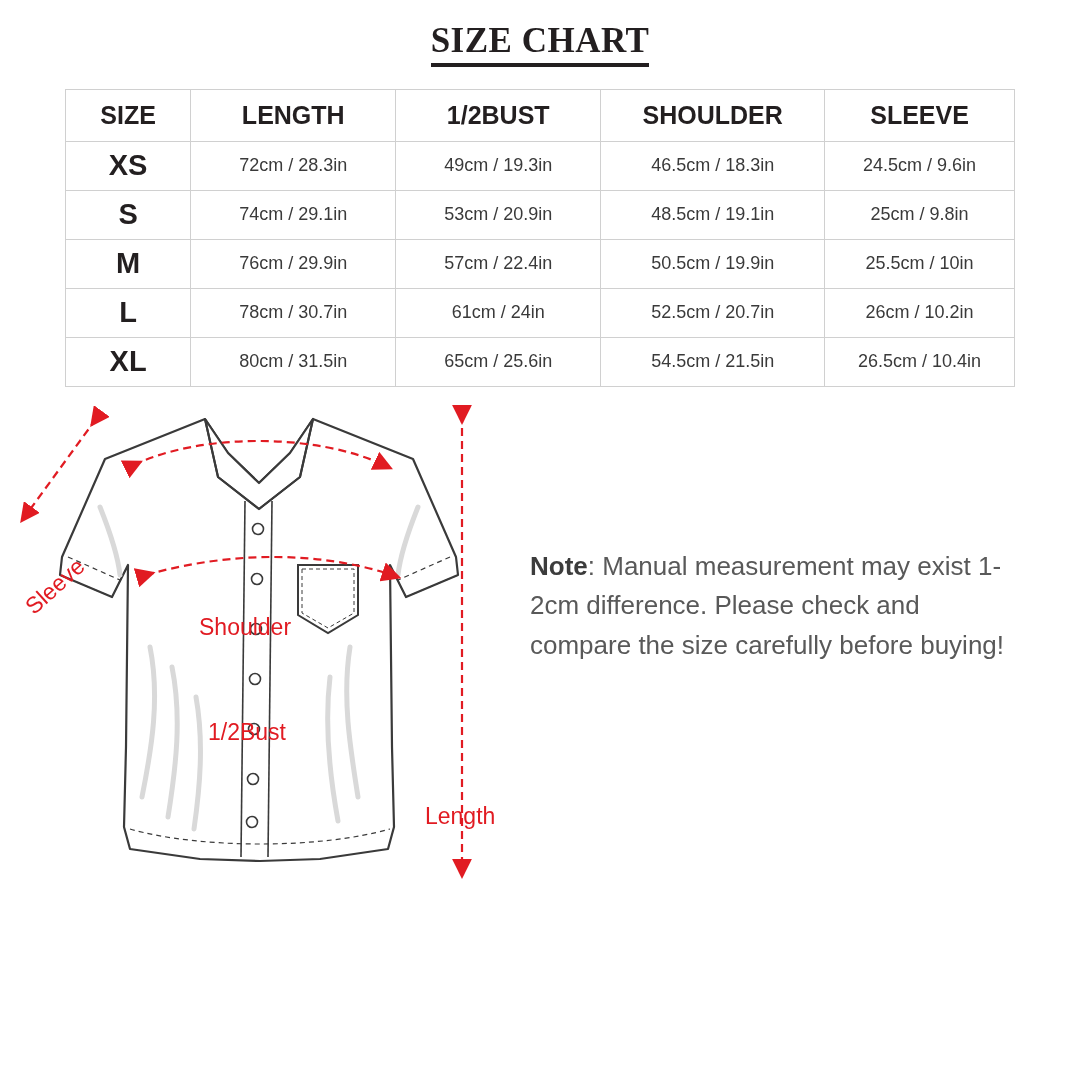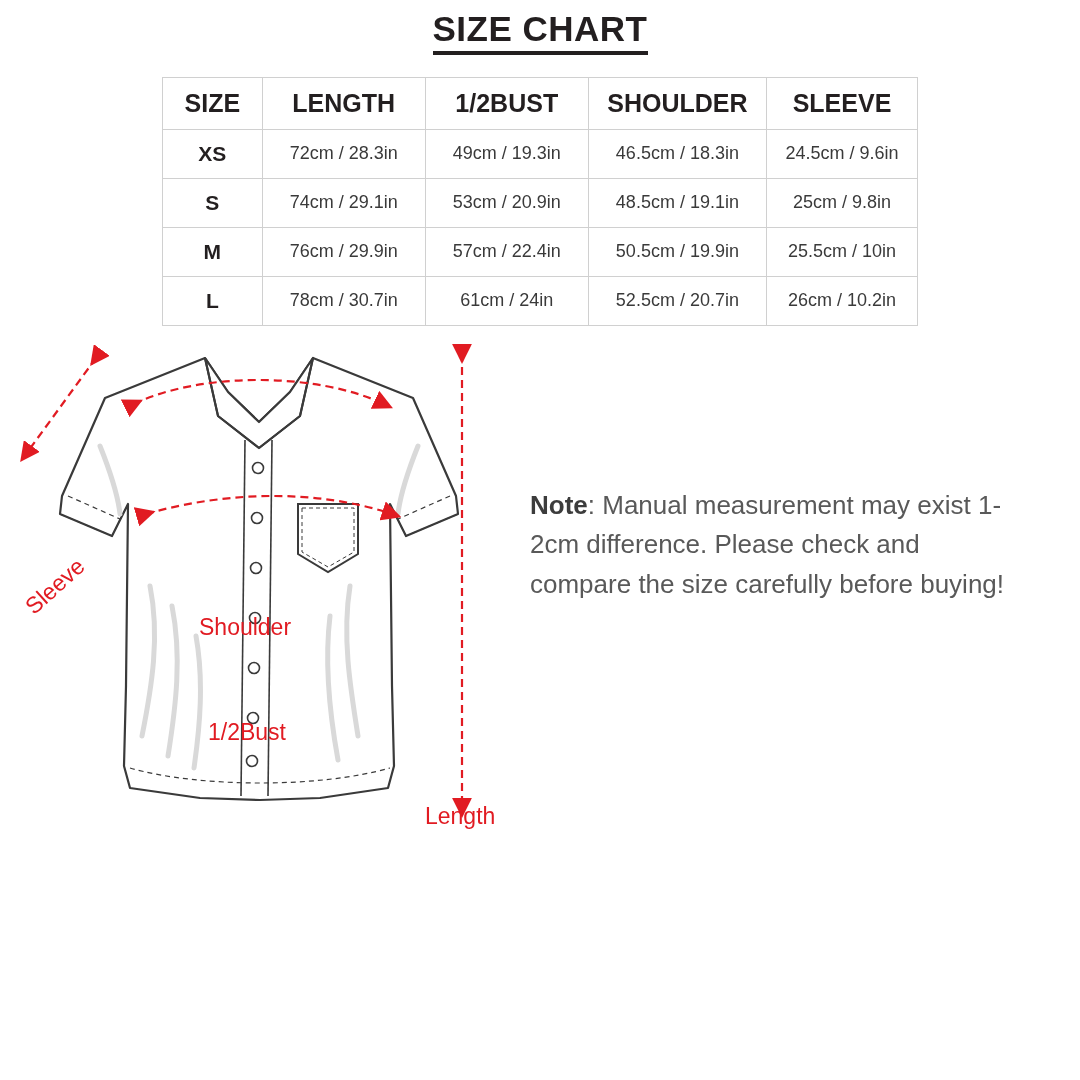--- a/index.html
+++ b/index.html
@@ -12,36 +12,37 @@
     height: 1080px;
     font-family: "Liberation Sans", sans-serif;
     color: #231f20;
     position: relative;
     overflow: hidden;
   }
 
   
   .title-wrap {
     text-align: center;
-    padding-top: 10px;
+    padding-top: 22px;
+    font-family: Liberation Serif, serif;
   }
   .title {
     display: inline-block;
     font-size: 35px;
     font-weight: bold;
     letter-spacing: 0.5px;
     border-bottom: 4px solid #231f20;
     padding-bottom: 2px;
     line-height: 1.1;
   }
 
   
   .table-wrap {
     margin: 22px auto 0 auto;
-    width: 756px;
+    width: 950px;
   }
   table.size-chart {
     border-collapse: collapse;
     width: 100%;
     table-layout: fixed;
   }
   table.size-chart th,
   table.size-chart td {
     border: 1px solid #d0d0d0;
     text-align: center;
@@ -55,21 +56,21 @@
     padding: 0;
   }
   table.size-chart td {
     font-size: 18px;
     height: 48px;
     padding: 0;
     font-weight: normal;
   }
   table.size-chart td.size-cell {
     font-weight: bold;
-    font-size: 21px;
+    font-size: 29px;
     color: #231f20;
   }
   col.c-size { width: 13.2%; }
   col.c-len  { width: 21.6%; }
   col.c-bust { width: 21.6%; }
   col.c-shou { width: 23.6%; }
   col.c-slee { width: 20.0%; }
 
   
   .lower {
@@ -160,20 +161,27 @@
         <td>57cm / 22.4in</td>
         <td>50.5cm / 19.9in</td>
         <td>25.5cm / 10in</td>
       </tr>
       <tr>
         <td class="size-cell">L</td>
         <td>78cm / 30.7in</td>
         <td>61cm / 24in</td>
         <td>52.5cm / 20.7in</td>
         <td>26cm / 10.2in</td>
+      </tr>
+      <tr>
+        <td class="size-cell">XL</td>
+        <td>80cm / 31.5in</td>
+        <td>65cm / 25.6in</td>
+        <td>54.5cm / 21.5in</td>
+        <td>26.5cm / 10.4in</td>
       </tr>
     </tbody>
   </table>
 </div>
 
 <div class="lower">
 
   <svg class="shirt-area" viewBox="0 0 520 520" width="520" height="520" xmlns="http://www.w3.org/2000/svg">
     <defs>
       <marker id="arrowRed" markerWidth="9" markerHeight="9" refX="4.5" refY="4.5" orient="auto">

